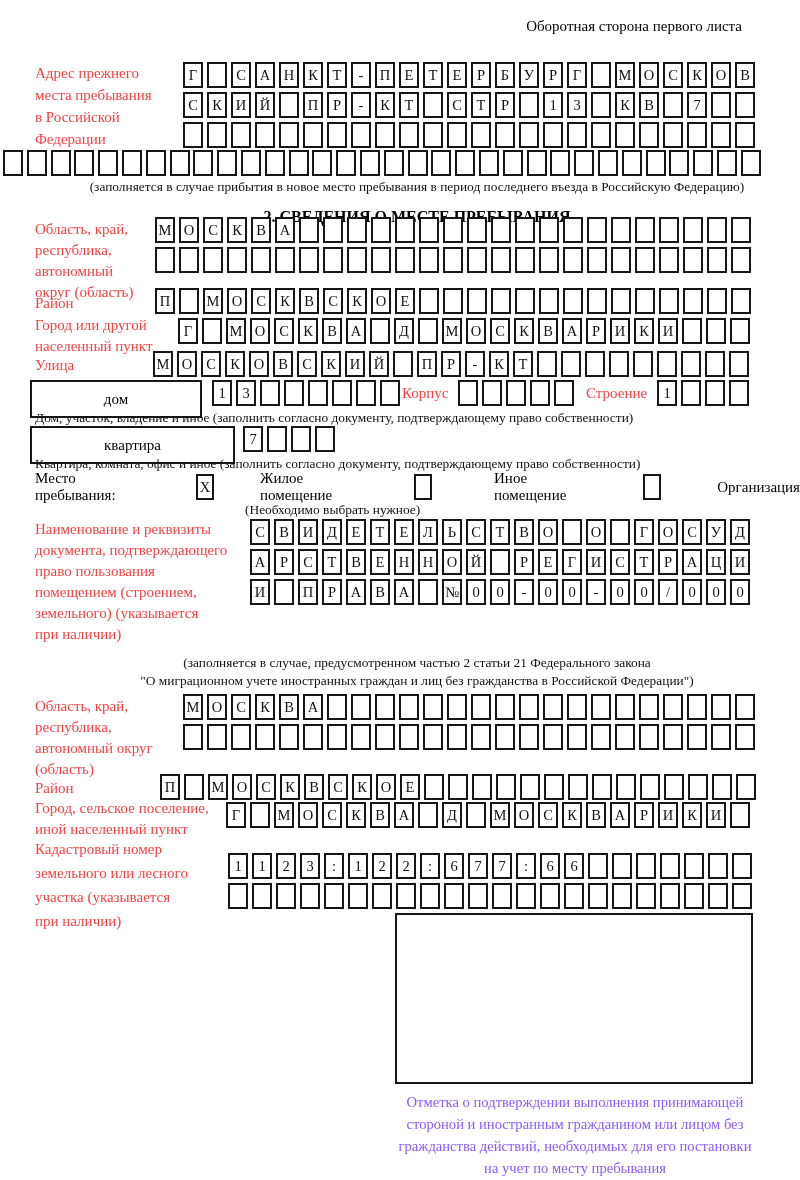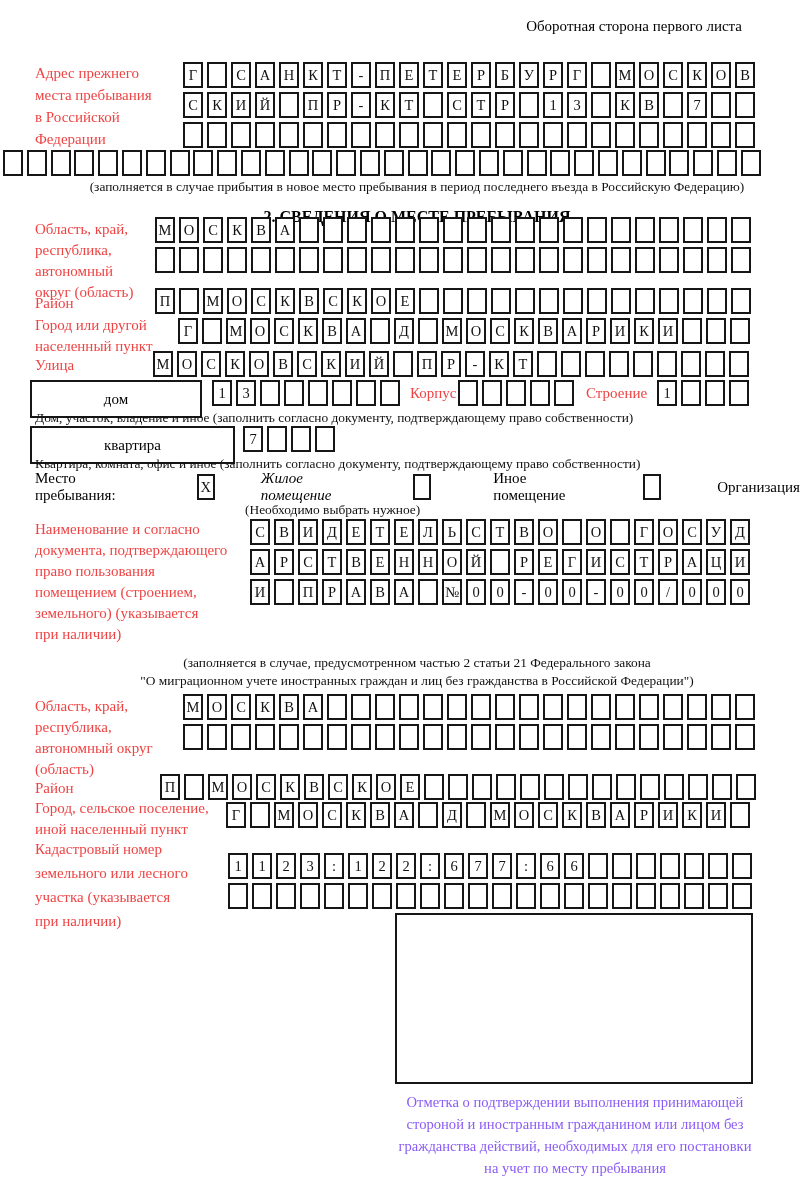--- a/index.html
+++ b/index.html
@@ -314,21 +314,21 @@
   <div class="abs boxrow" style="left:212px; top:380px;">
       <div class="cell">1</div>
       <div class="cell">3</div>
       <div class="cell"></div>
       <div class="cell"></div>
       <div class="cell"></div>
       <div class="cell"></div>
       <div class="cell"></div>
       <div class="cell"></div>
     </div>
-  <div class="abs lbl" style="left:402px; top:383px;margin-left:8px;">Корпус</div>
+  <div class="abs lbl" style="left:402px; top:383px;">Корпус</div>
   <div class="abs boxrow" style="left:458px; top:380px;">
       <div class="cell"></div>
       <div class="cell"></div>
       <div class="cell"></div>
       <div class="cell"></div>
       <div class="cell"></div>
     </div>
   <div class="abs lbl" style="left:586px; top:383px;">Строение</div>
   <div class="abs boxrow" style="left:657px; top:380px;">
       <div class="cell">1</div>
@@ -343,30 +343,30 @@
       <div class="cell">7</div>
       <div class="cell"></div>
       <div class="cell"></div>
       <div class="cell"></div>
     </div>
   <div class="abs note" style="left:35px; top:456px;">Квартира, комната, офис и иное (заполнить согласно документу, подтверждающему право собственности)</div>
 
   <div class="abs mesto" style="left:35px; top:474px;">
     <span>Место пребывания:</span>
     <span class="cell" style="margin-left:18px;">X</span>
-    <span style="margin-left:12px;font-style:italic;">Жилое помещение</span>
+    <span style="margin-left:12px;">Жилое помещение</span>
     <span class="cell" style="margin-left:16px;"></span>
     <span style="margin-left:28px;">Иное помещение</span>
     <span class="cell" style="margin-left:20px;"></span>
     <span style="margin-left:22px;">Организация</span>
   </div>
   <div class="abs note" style="left:245px; top:502px;">(Необходимо выбрать нужное)</div>
 
   <div class="abs lbl" style="left:35px; top:519px;">
-      <div>Наименование и согласно</div>
+      <div>Наименование и реквизиты</div>
       <div>документа, подтверждающего</div>
       <div>право пользования</div>
       <div>помещением (строением,</div>
       <div>земельного) (указывается</div>
       <div>при наличии)</div>
     </div>
   <div class="abs boxrow" style="left:250px; top:519px;">
       <div class="cell">С</div>
       <div class="cell">В</div>
       <div class="cell">И</div>

